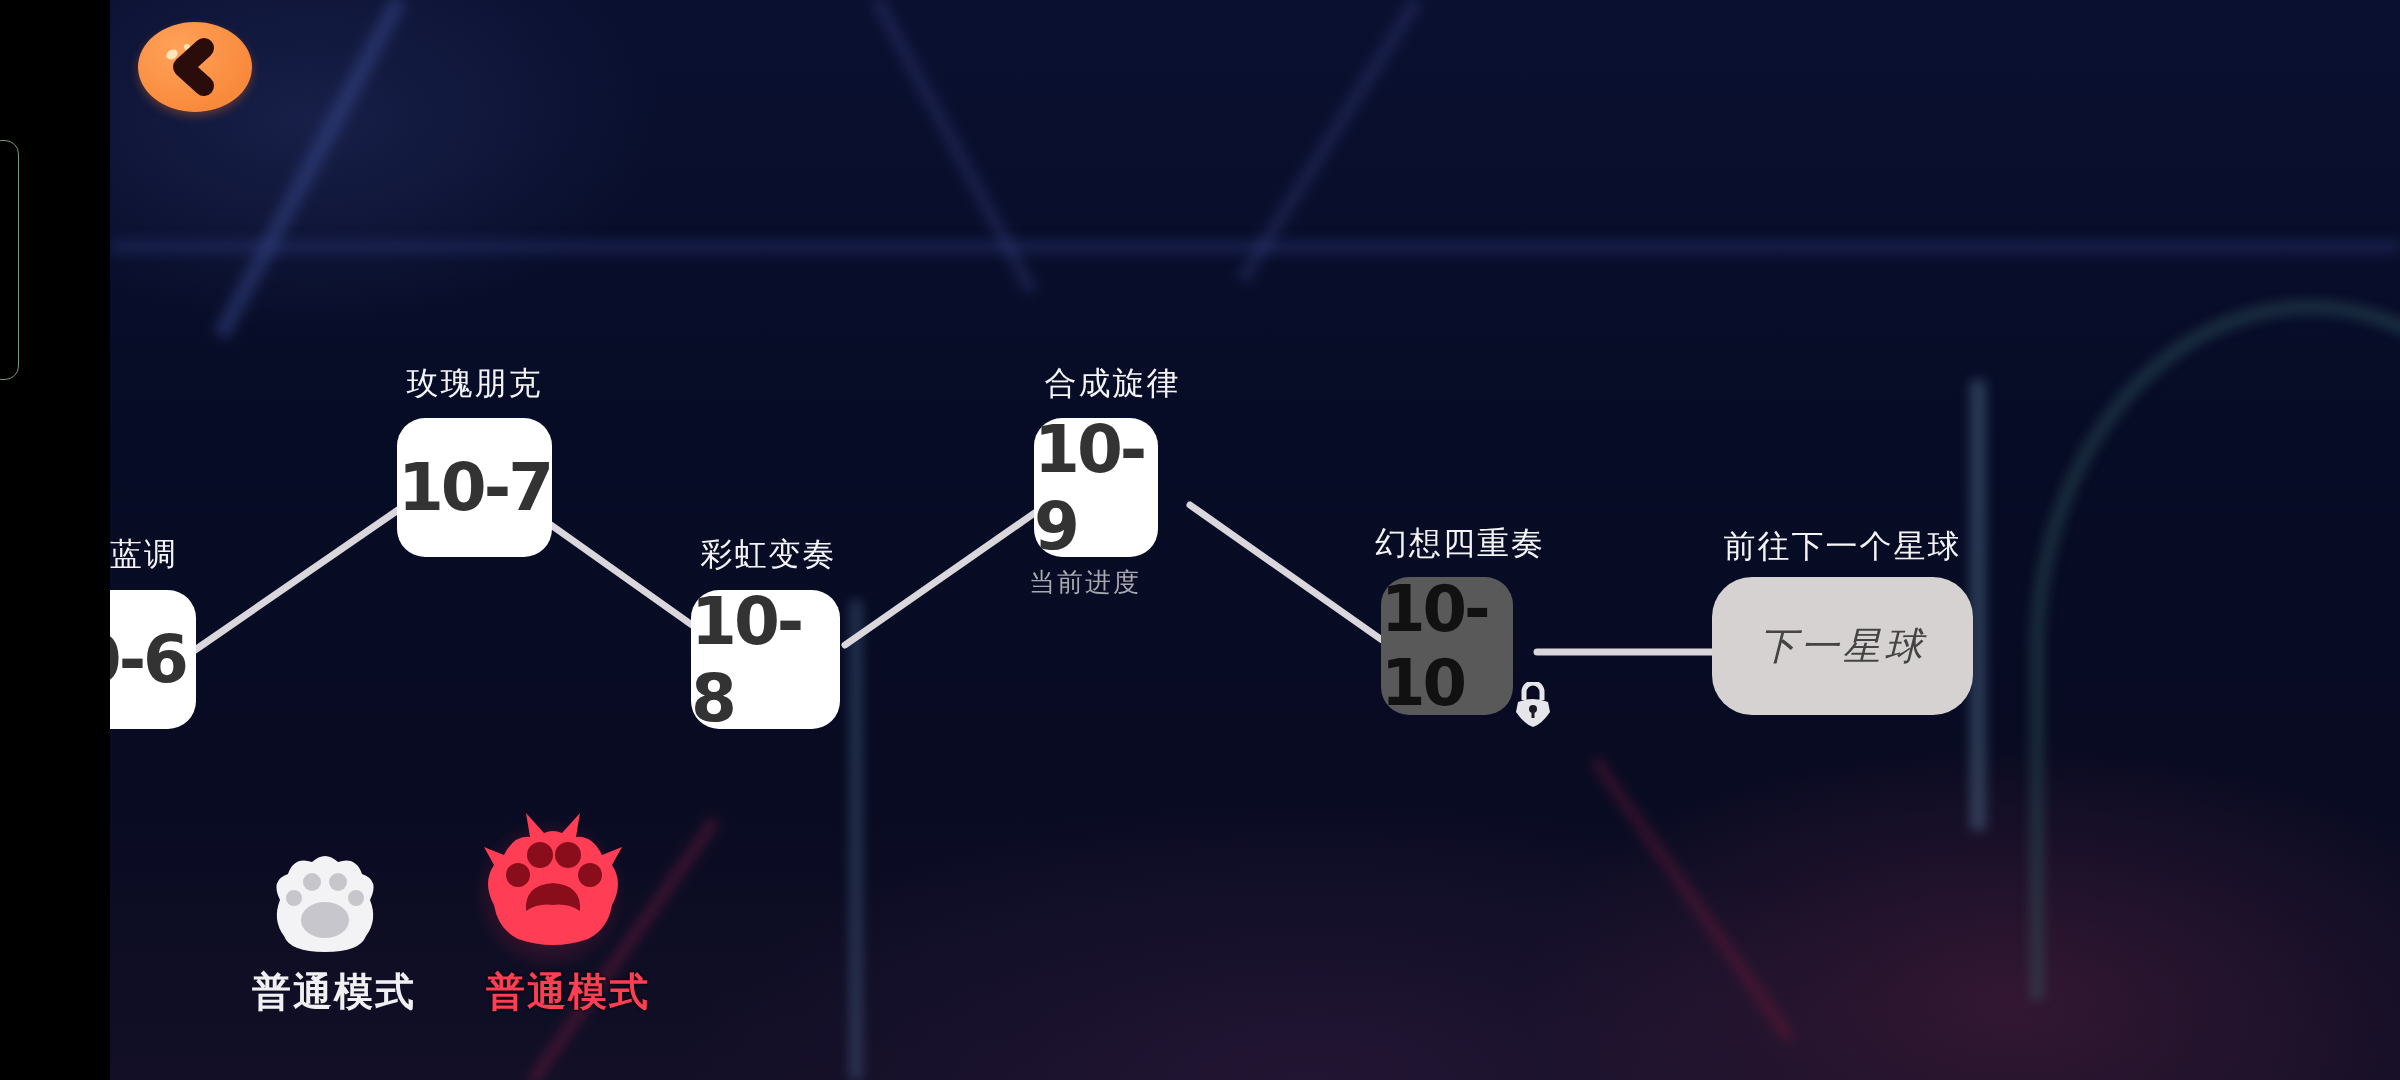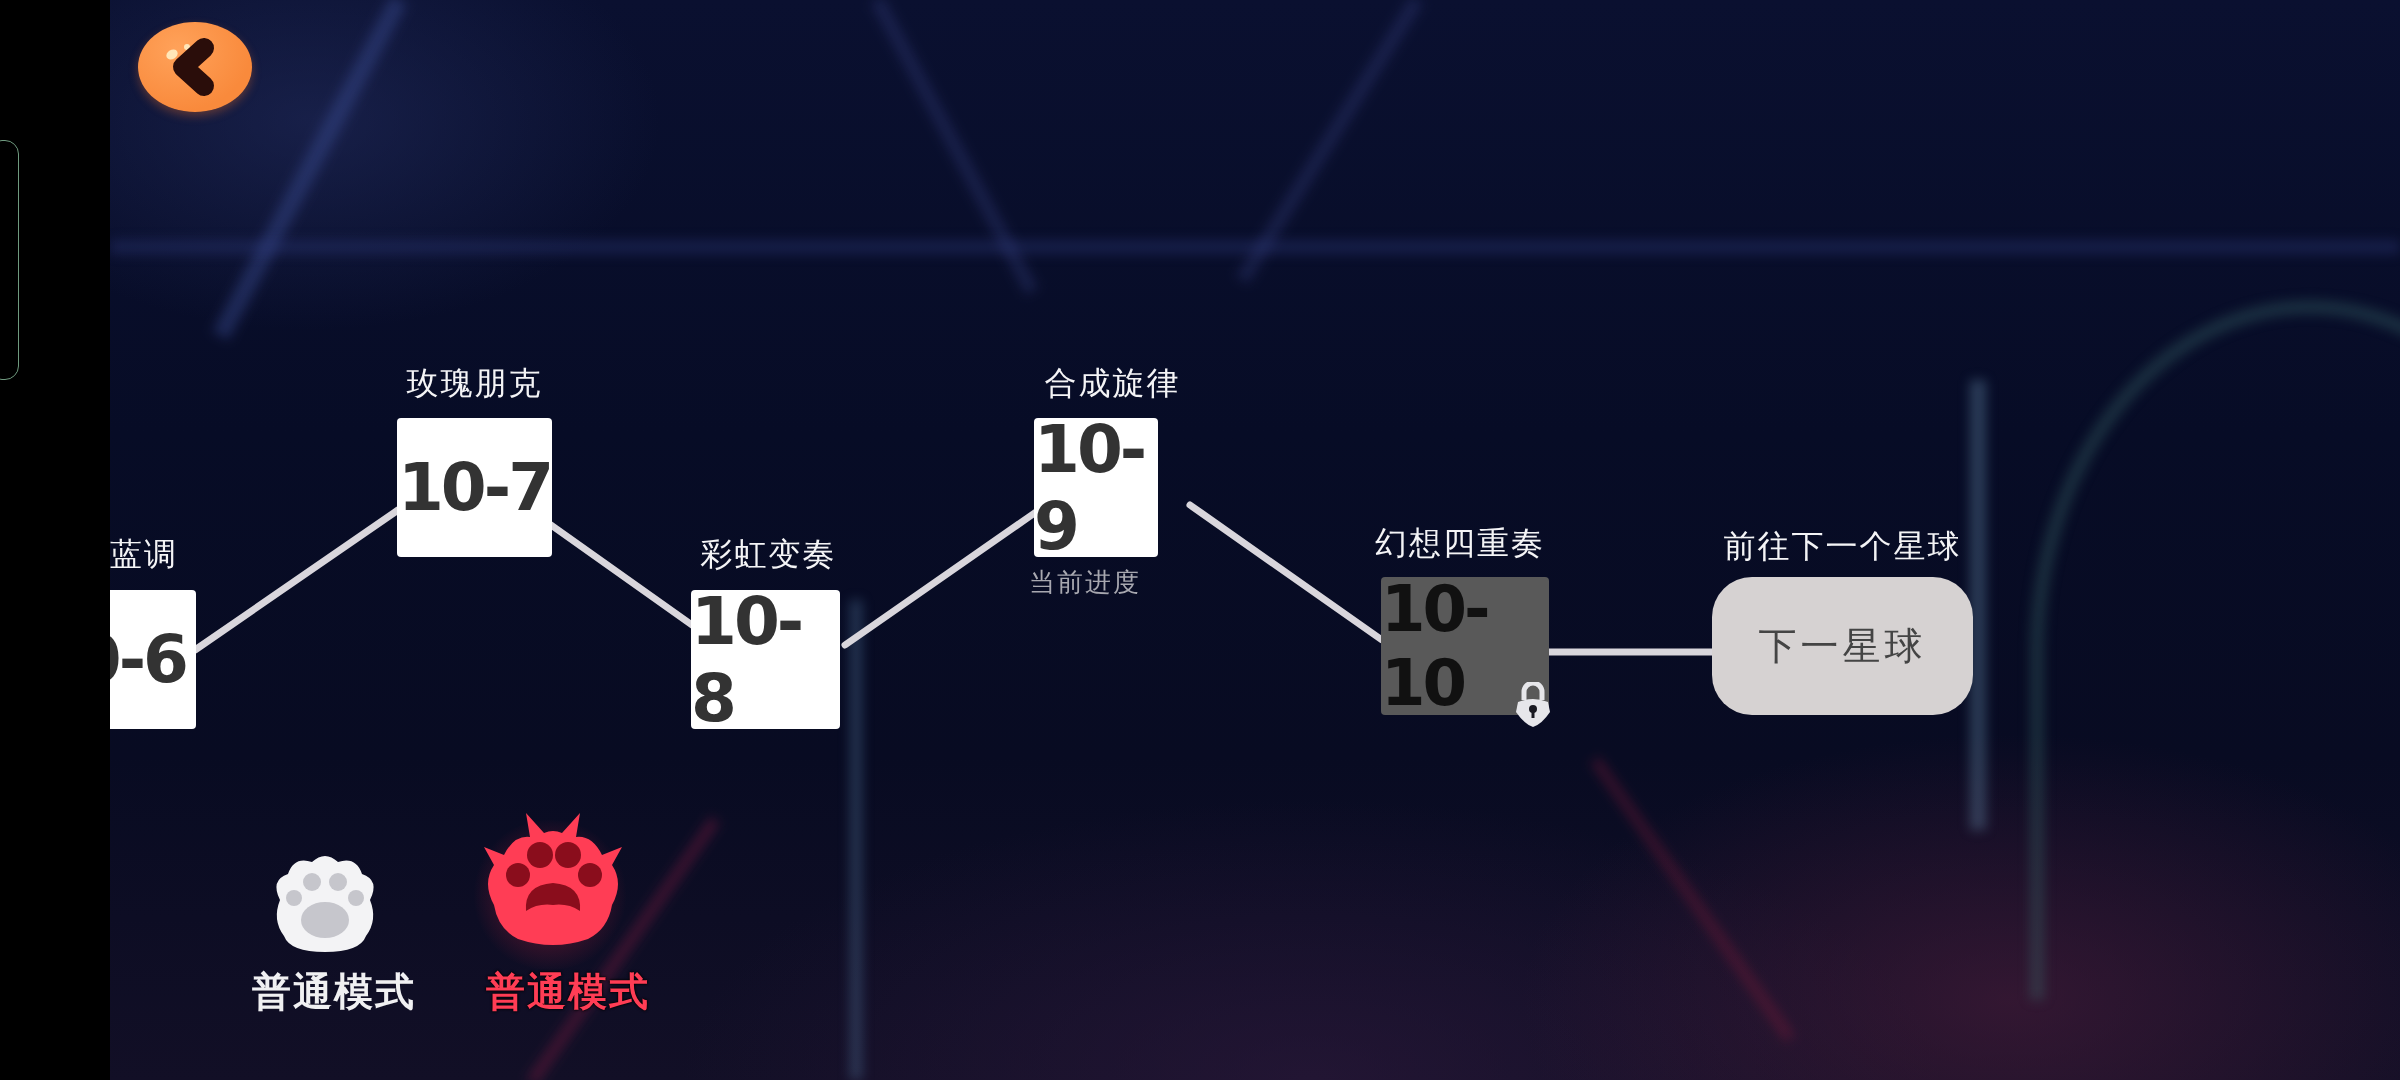--- a/index.html
+++ b/index.html
@@ -21,30 +21,30 @@
 
   .back-button { position: absolute; left: 138px; top: 22px; width: 114px; height: 90px;
     background: radial-gradient(ellipse at 35% 30%, #ffa25a, #f98a3c 70%);
     border-radius: 50% / 50%; box-shadow: 0 4px 10px rgba(230,110,40,0.35); z-index: 6; cursor: pointer; }
   .back-button .shine { position: absolute; left: 28px; top: 28px; width: 12px; height: 9px; border-radius: 50%; background: #ffe6b8; transform: rotate(-30deg); }
   .back-button .shine2 { position: absolute; left: 46px; top: 22px; width: 6px; height: 6px; border-radius: 50%; background: #ffe6b8; }
 
   .path-svg { position: absolute; left: 0; top: 0; width: 2400px; height: 1080px; z-index: 2; }
 
   .node-title { position: absolute; color: #f4f4f6; font-size: 32px; letter-spacing: 2px; text-align: center; white-space: nowrap; z-index: 4; }
-  .level-node { position: absolute; background: #fff; border-radius: 4px; display: flex; align-items: center; justify-content: center;
+  .level-node { position: absolute; background: #fff; border-radius: 28px; display: flex; align-items: center; justify-content: center;
     font-family: "DejaVu Sans", sans-serif; font-weight: 900; font-size: 66px; color: #333; letter-spacing: -3px; z-index: 3; cursor: pointer; }
   .level-node.locked { background: #595959; color: #111; }
   .progress-note { position: absolute; color: #a8a8b0; font-size: 26px; letter-spacing: 2px; z-index: 4; }
 
   .lock-icon { position: absolute; left: 1514px; top: 682px; width: 38px; height: 46px; z-index: 5; }
 
   .next-planet-button { position: absolute; left: 1712px; top: 577px; width: 261px; height: 138px;
     background: #d6d2d2; border-radius: 40px; display: flex; align-items: center; justify-content: center;
-    color: #444; font-size: 38px; letter-spacing: 4px; z-index: 3; cursor: pointer; }
+    color: #444; font-size: 38px; letter-spacing: 4px; z-index: 3; cursor: pointer; font-style: italic; }
 
   .mode-button { position: absolute; z-index: 4; cursor: pointer; }
   .mode-label { position: absolute; font-size: 39px; font-weight: bold; letter-spacing: 2px; white-space: nowrap; }
 </style>
 </head>
 <body>
 
 <div class="side-bar">
   <div class="edge-handle"></div>
 </div>
@@ -95,21 +95,21 @@
   <span>10-8</span>
 </div>
 
 <div class="node-title" style="left:1034px;top:362px;width:157px;">合成旋律</div>
 <div class="level-node" style="left:1034px;top:418px;width:124px;height:139px;">
   <span>10-9</span>
 </div>
 <div class="progress-note" style="left:1029px;top:565px;">当前进度</div>
 
 <div class="node-title" style="left:1360px;top:522px;width:200px;">幻想四重奏</div>
-<div class="level-node locked" style="left:1381px;top:577px;width:168px;height:138px;font-size:64px;">
+<div class="level-node locked" style="left:1381px;top:577px;width:132px;height:138px;font-size:64px;">
   <span>10-10</span>
 </div>
 <svg class="lock-icon" viewBox="0 0 38 46">
   <path d="M10 18 V10 a9 9 0 0 1 18 0 V18" stroke="#e6e6ea" stroke-width="5" fill="none"></path>
   <path d="M4 20 Q19 14 34 20 L36 30 Q28 42 19 45 Q10 42 2 30 Z" fill="#e6e6ea"></path>
   <circle cx="19" cy="27" r="4" fill="#1a1a22"></circle>
   <rect x="17.5" y="27" width="3" height="9" fill="#1a1a22"></rect>
 </svg>
 
 <div class="node-title" style="left:1700px;top:525px;width:285px;">前往下一个星球</div>

